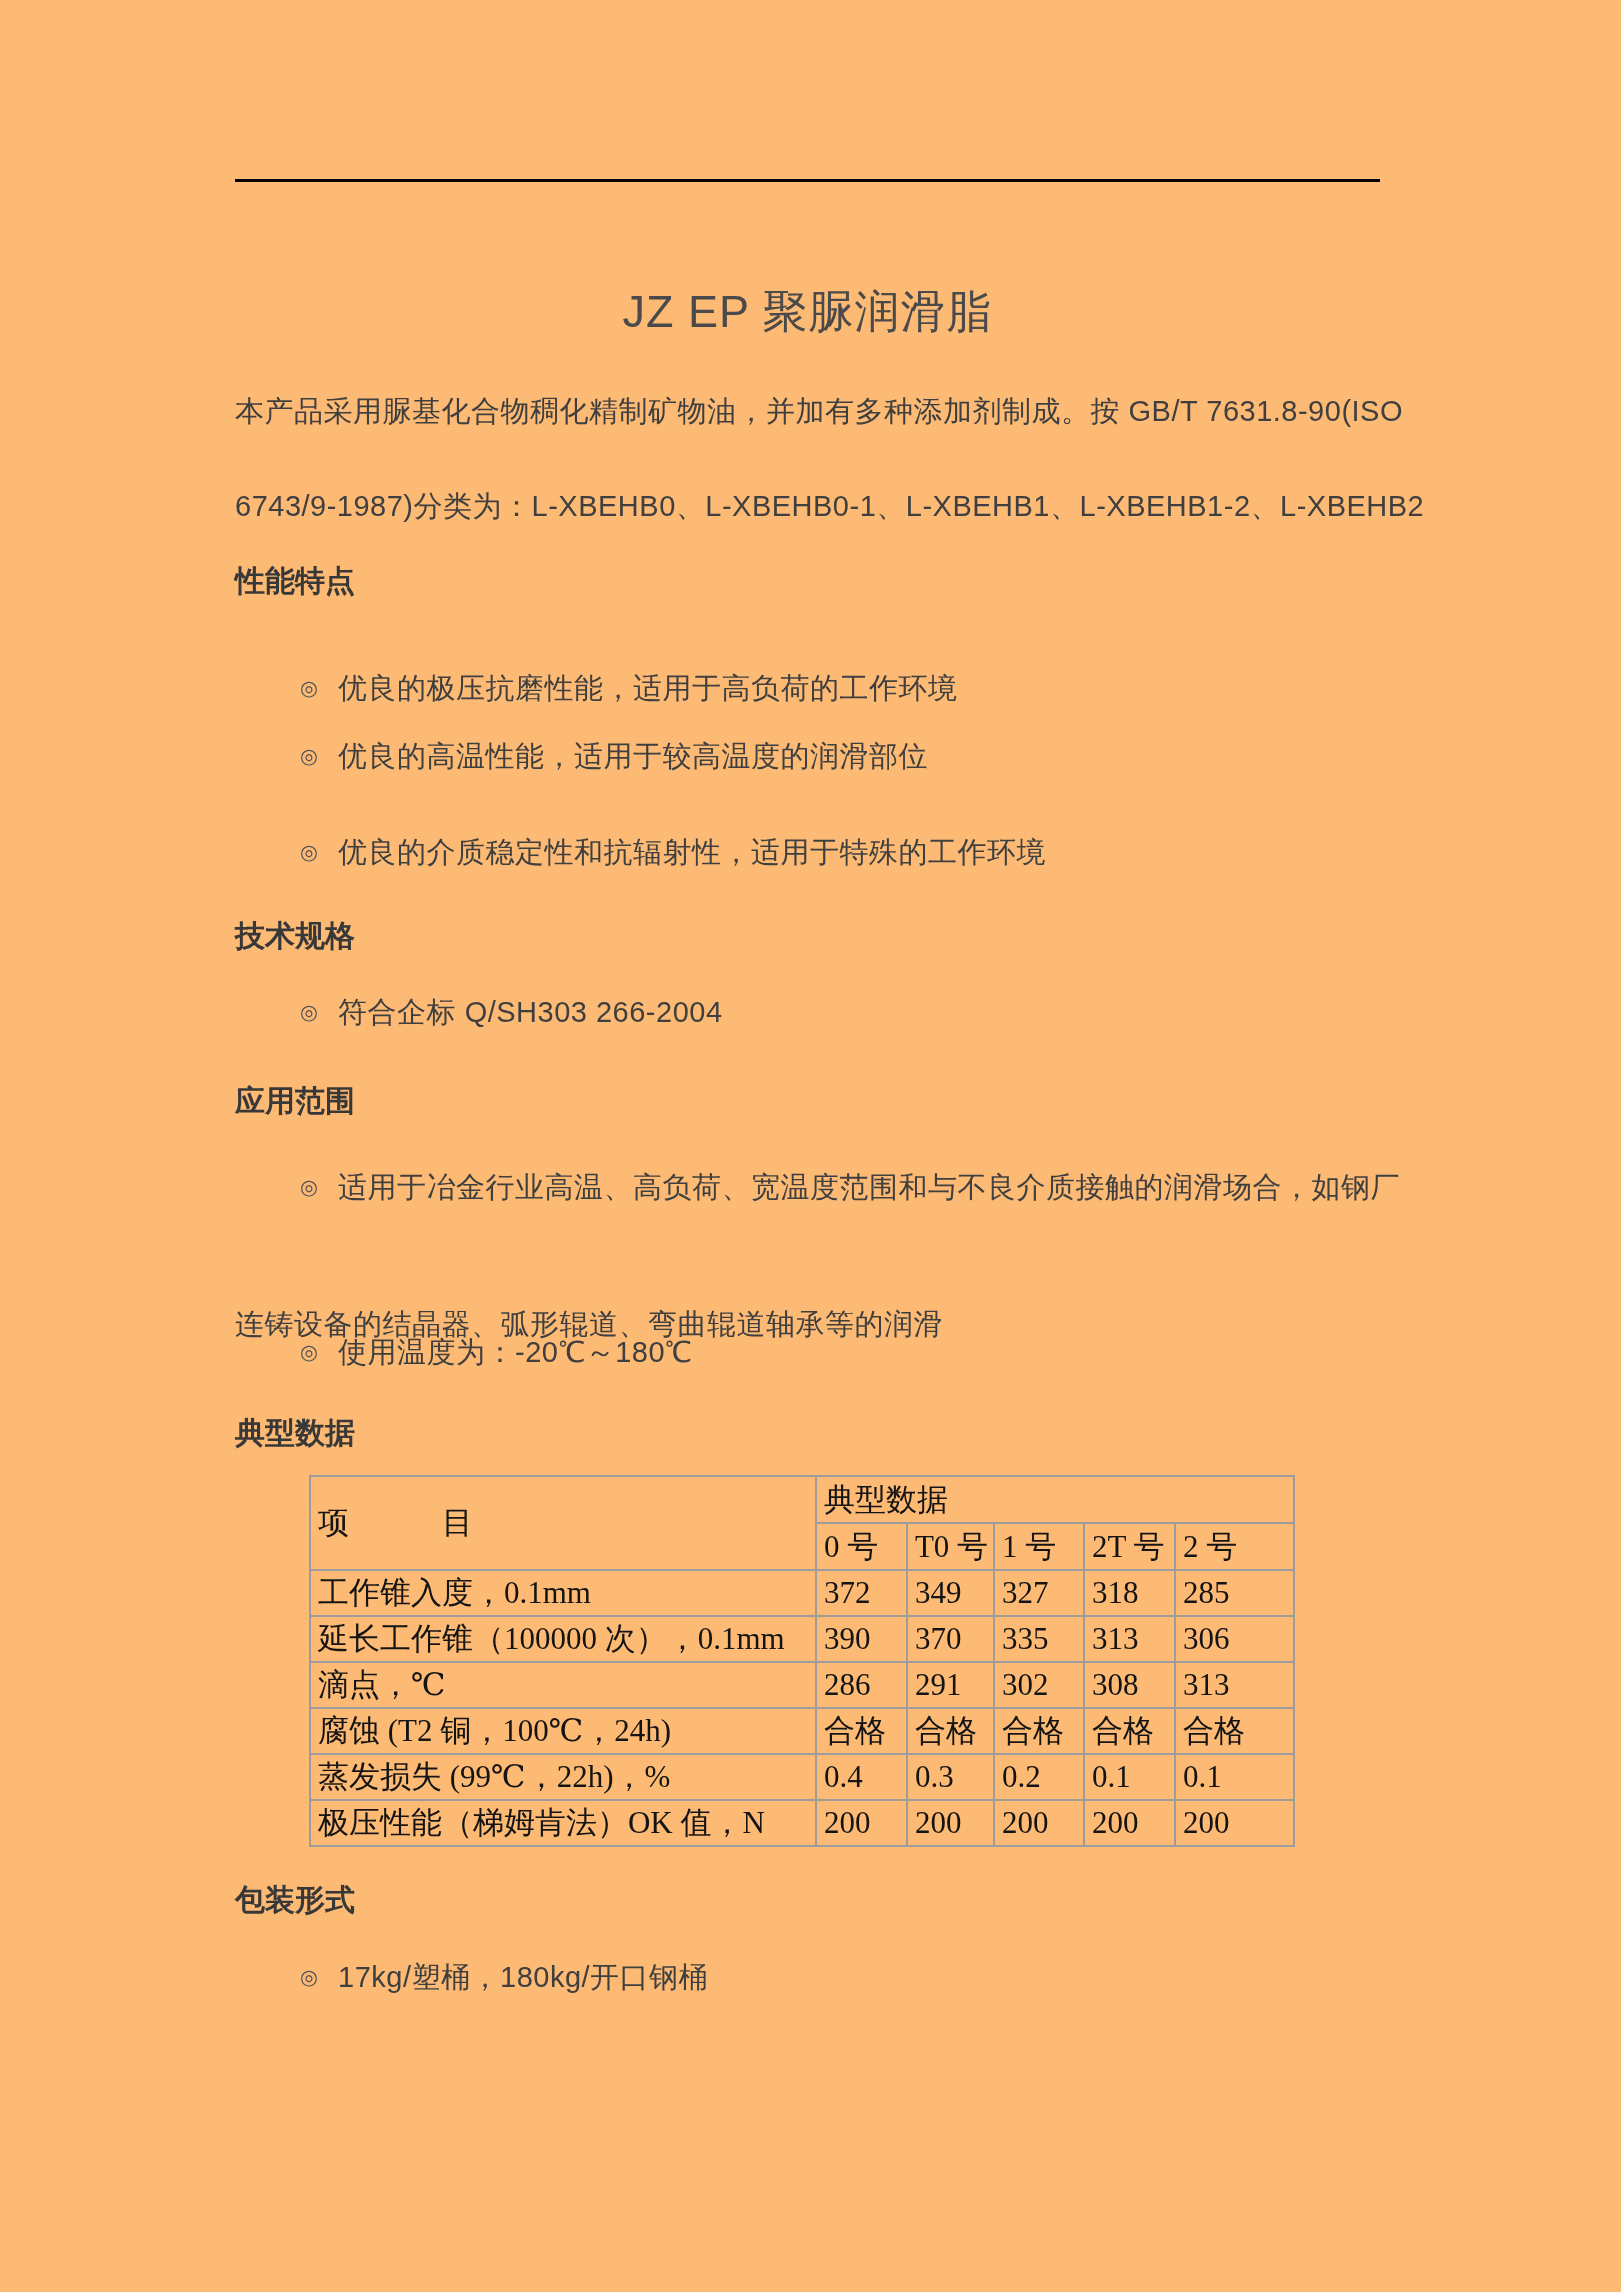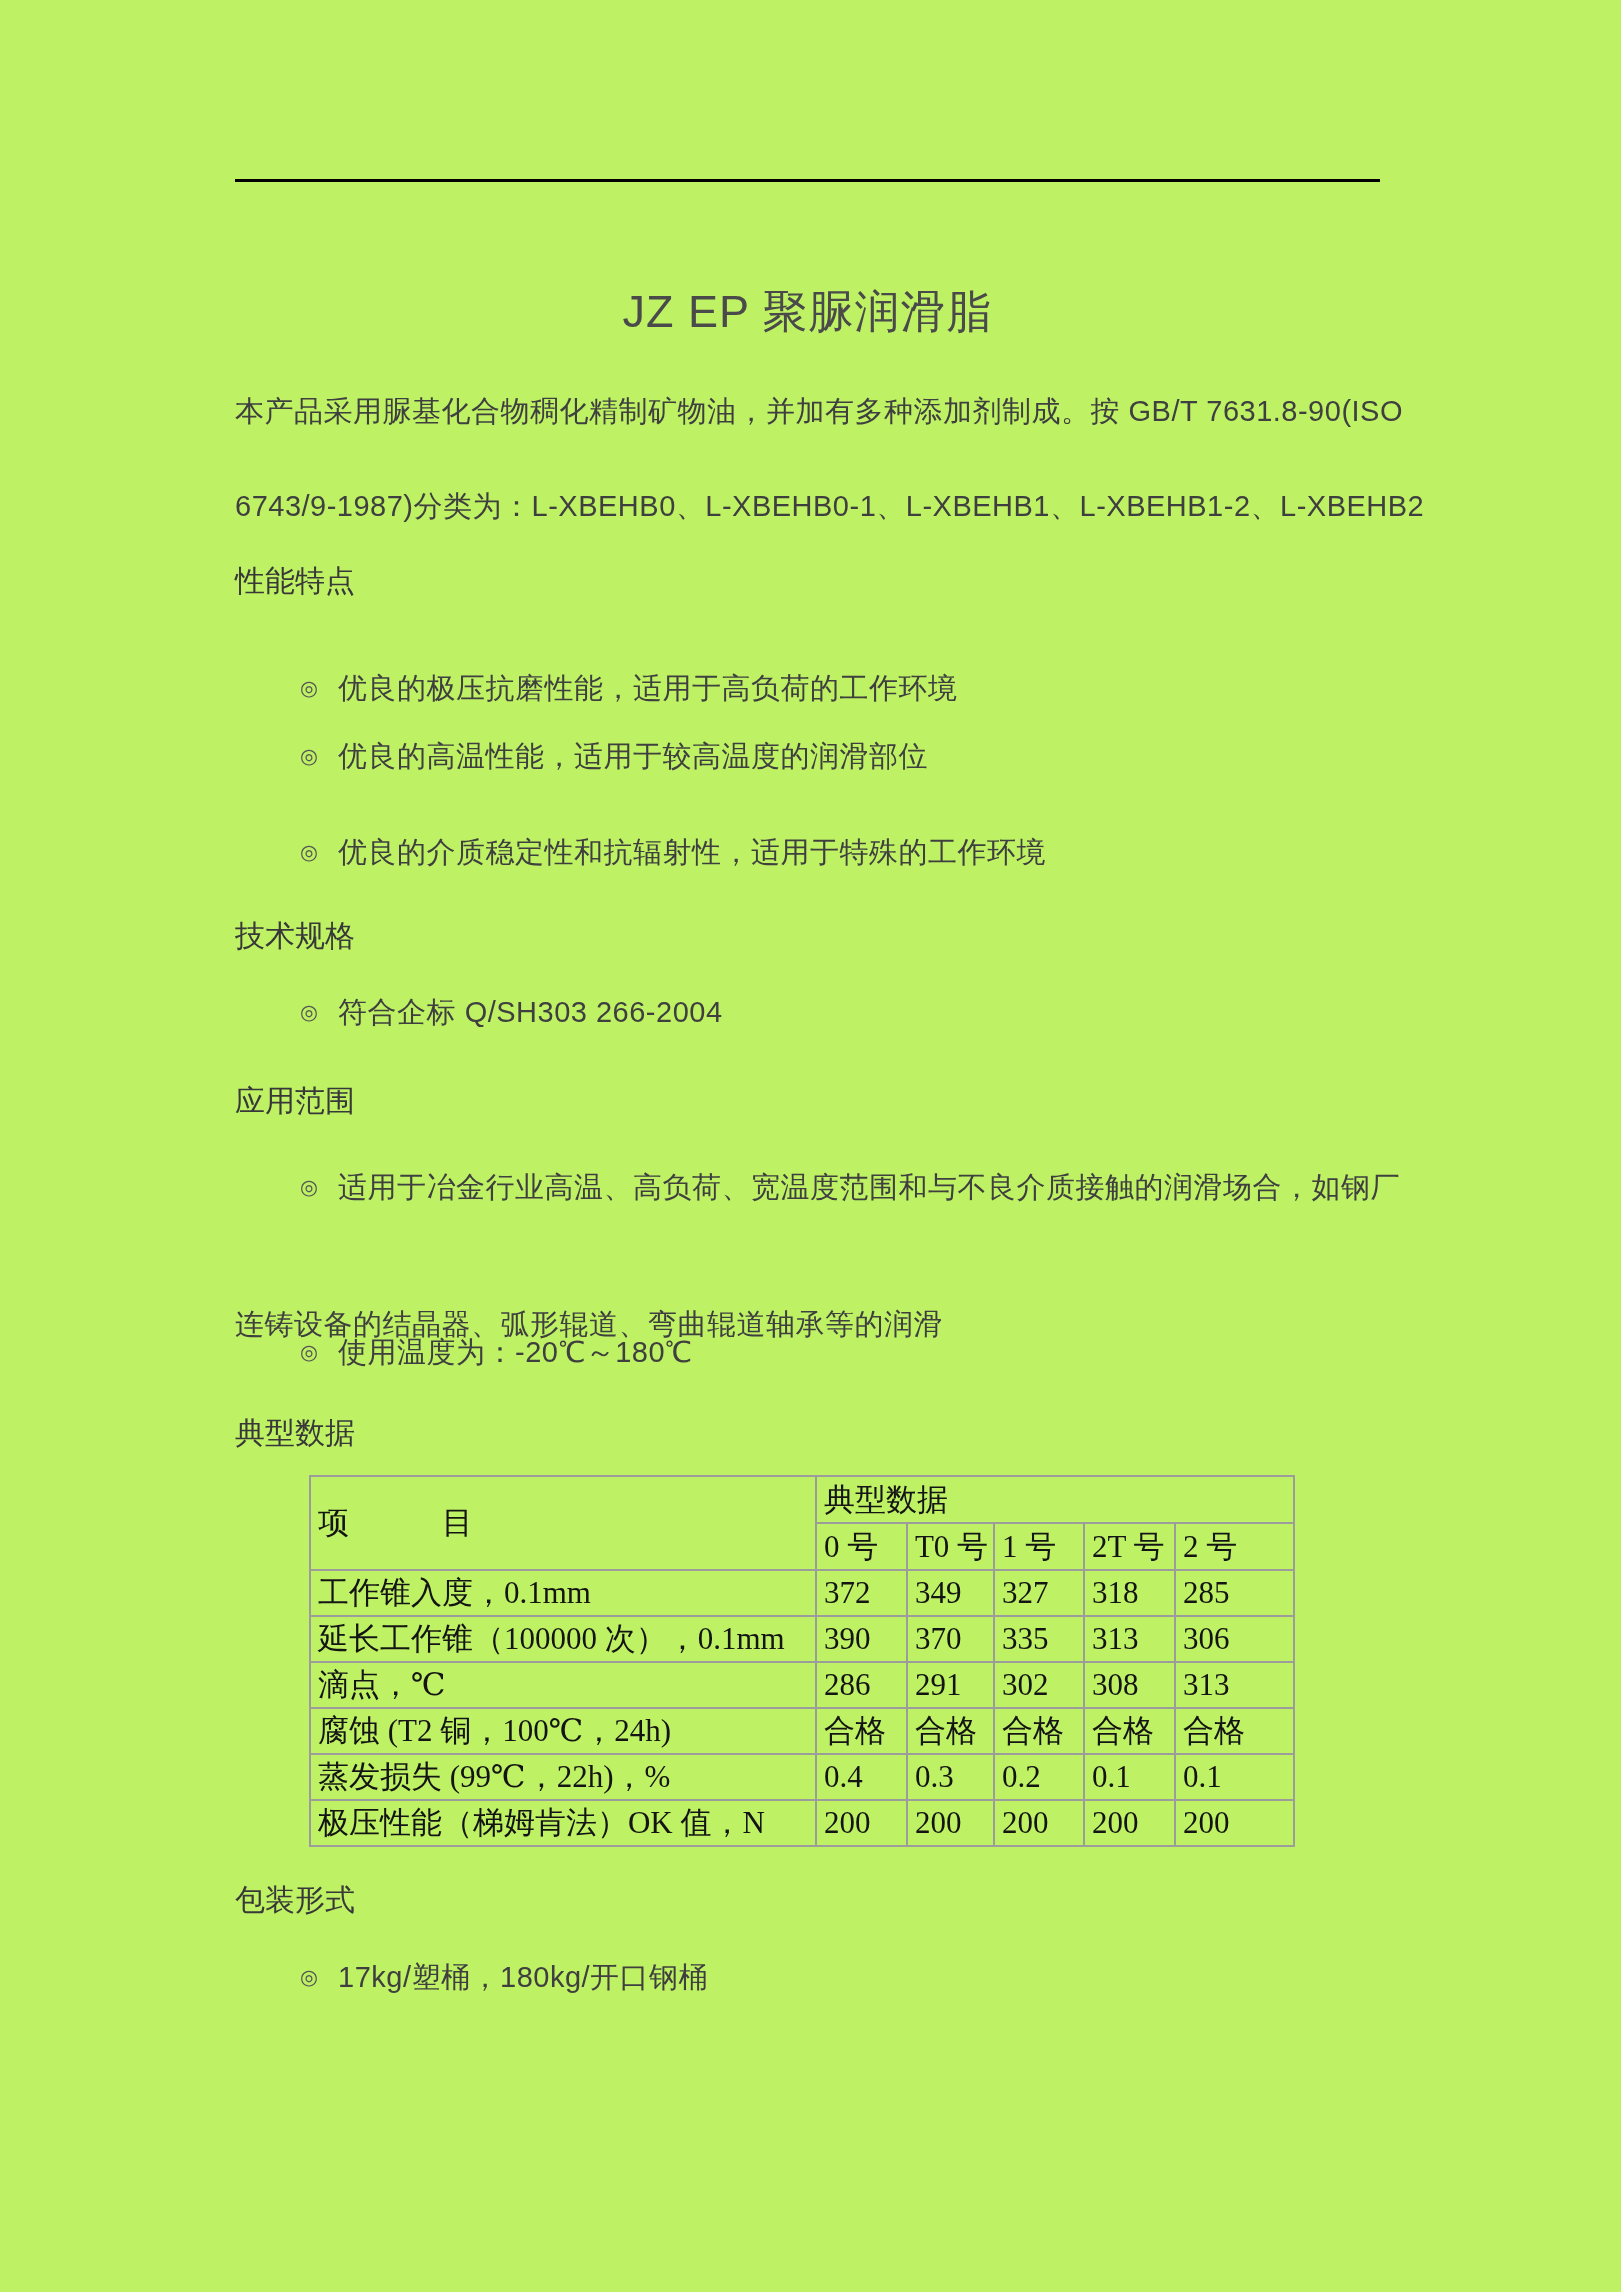--- a/index.html
+++ b/index.html
@@ -1,20 +1,20 @@
 <!DOCTYPE html>
 <html><head>
 <meta charset="utf-8">
 <style>
   html, body { margin: 0; padding: 0; background: #ffffff; }
   .page {
     position: relative;
     width: 1621px;
     height: 2293px;
-    background: #bef264;
+    background: #fdba74;
     font-family: "Liberation Sans", sans-serif;
     color: #3f3f3f;
     overflow: hidden;
   }
   .top-rule {
     position: absolute;
     left: 235px; top: 179px;
     width: 1145px; height: 2.9px;
     background: #000000;
   }
@@ -34,21 +34,21 @@
     left: 235px;
     font-size: 29px;
     color: #3f3f3f;
     white-space: nowrap;
     letter-spacing: 0.5px;
   }
   .section-heading {
     position: absolute;
     left: 235px;
     font-size: 30px;
-    font-weight: normal;
+    font-weight: bold;
     color: #383838;
     white-space: nowrap;
   }
   .bullet-item {
     position: absolute;
     left: 300px;
     font-size: 29px;
     color: #3f3f3f;
     white-space: nowrap;
     letter-spacing: 0.5px;

